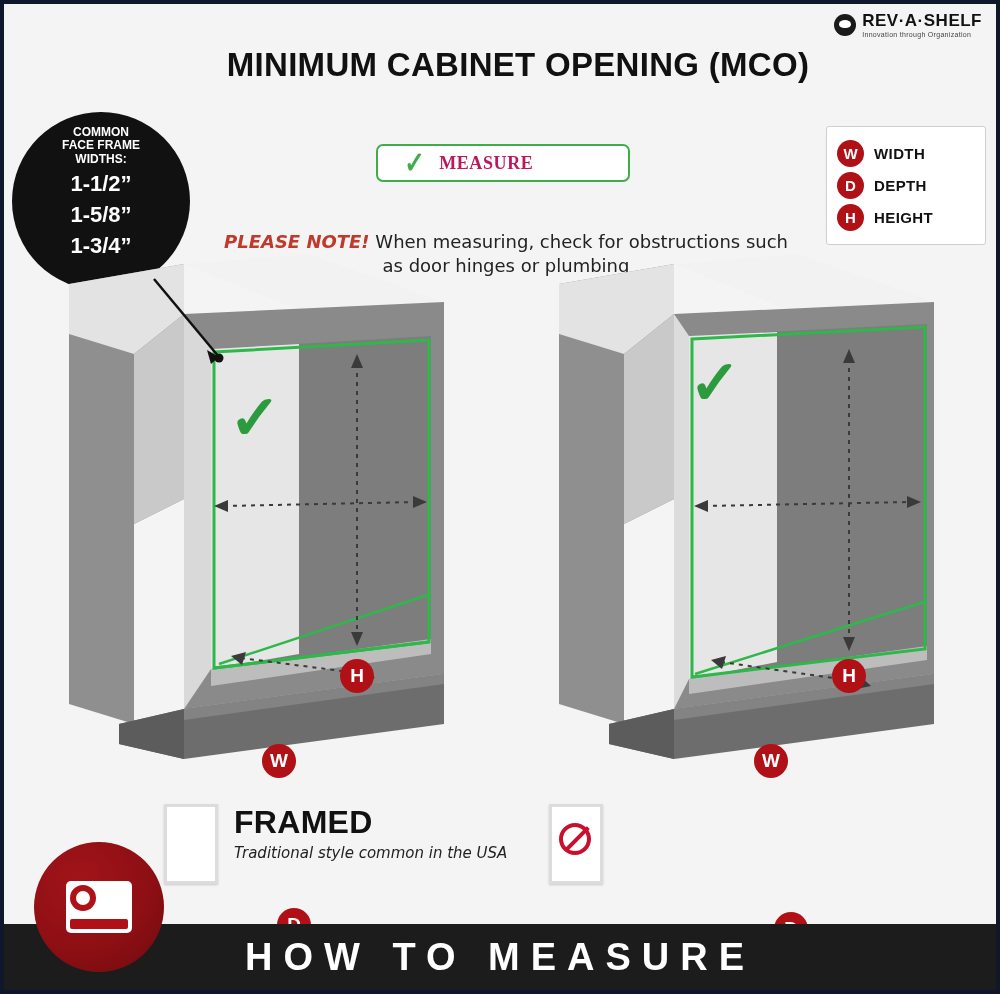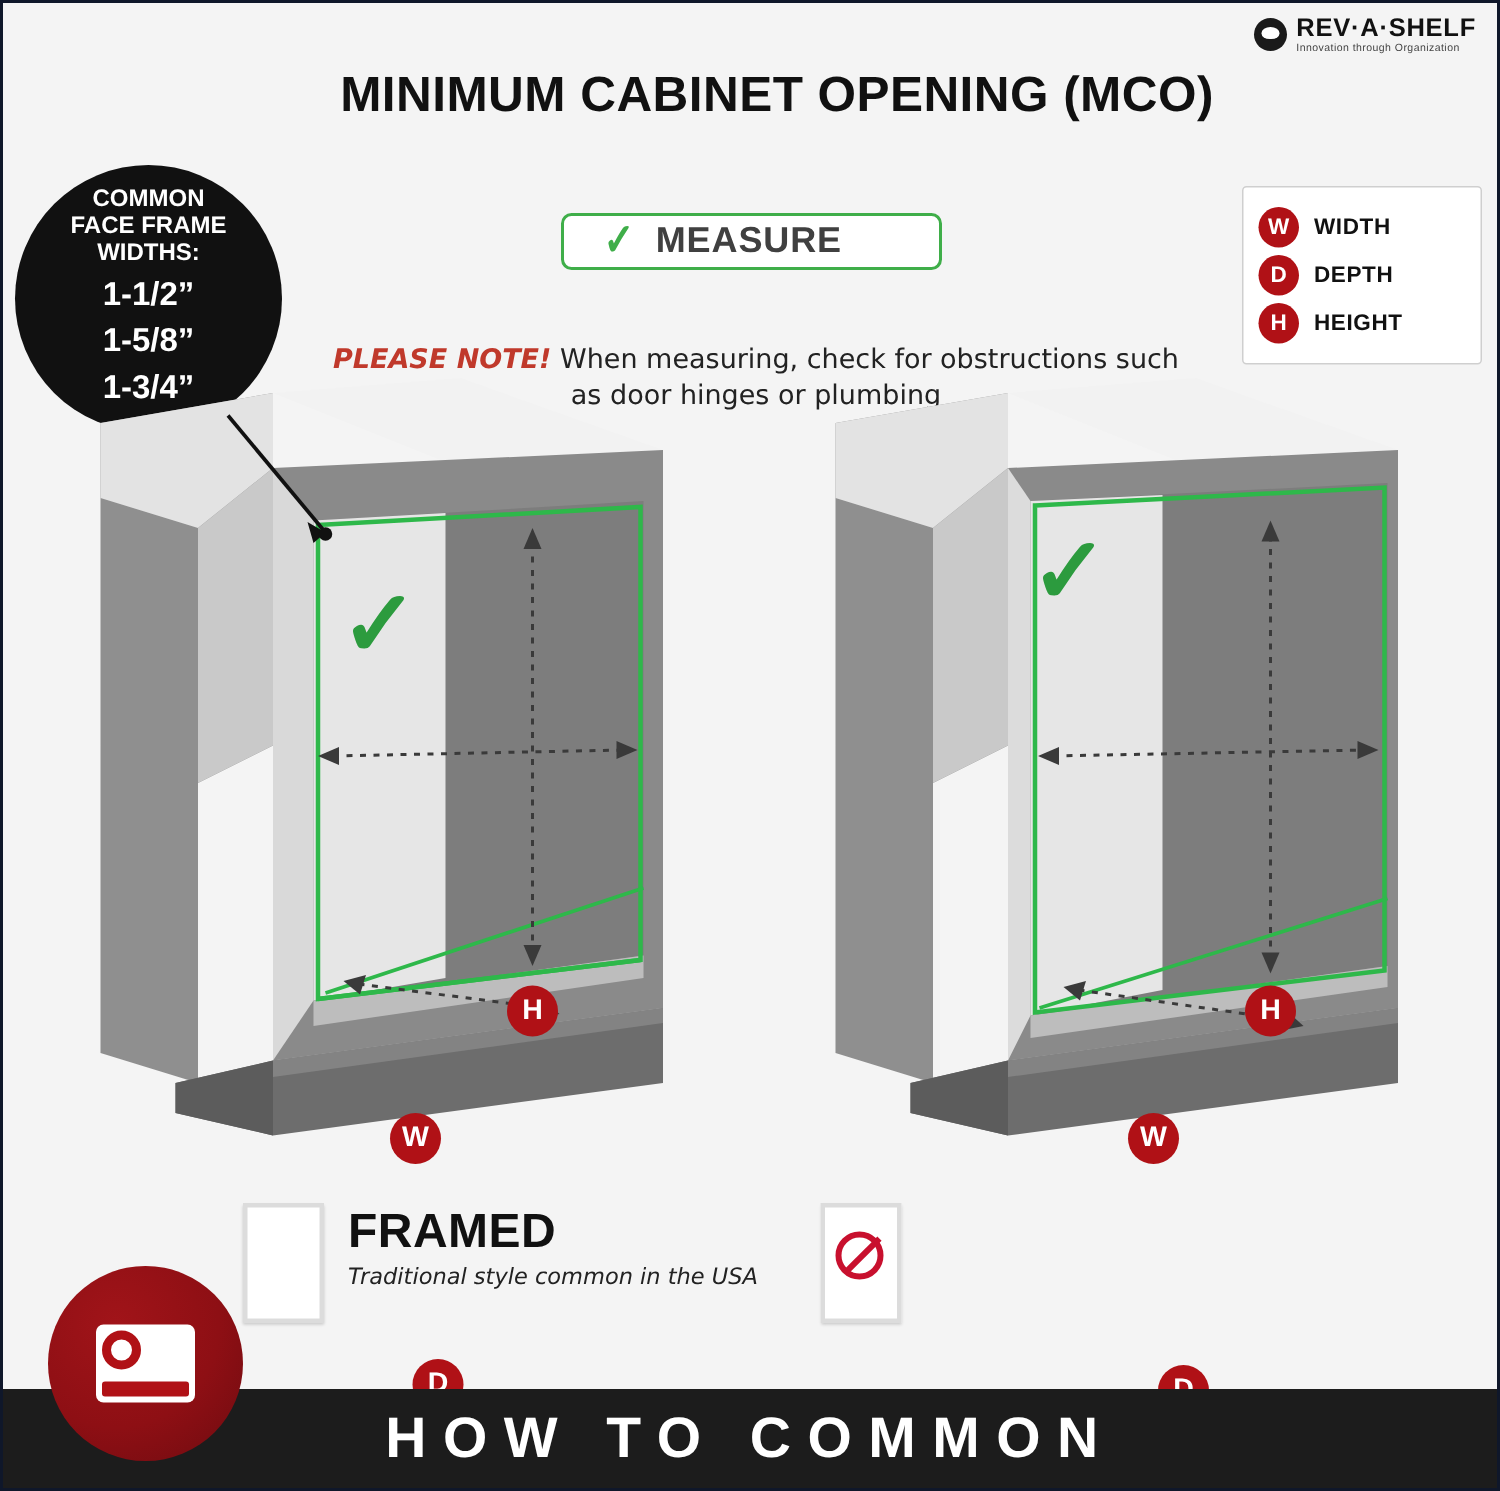--- a/index.html
+++ b/index.html
@@ -5,21 +5,21 @@
   html,body{margin:0;padding:0;}
   body{
     width:1000px;height:994px;
     background:#f2f2f2;
     font-family:"Liberation Sans", sans-serif;
     overflow:hidden;
     position:relative;
   }
   #page{
     position:absolute;inset:0;
-    border:2px solid #0f172a;
+    border:4px solid #0f172a;
     box-sizing:border-box;
     background:#f4f4f4;
   }
 
   
   .brand{
     position:absolute;top:8px;right:14px;
     display:flex;align-items:center;gap:6px;
   }
   .brand-mark{
@@ -49,21 +49,21 @@
     font-size:17px;font-weight:bold;color:#222;letter-spacing:1.2px;
   }
 
   
   .measure-box{
     position:absolute;left:372px;top:140px;width:254px;height:38px;
     border:2px solid #3fae49;border-radius:7px;background:#fff;
     display:flex;align-items:center;gap:12px;padding-left:24px;
     box-sizing:border-box;
   }
-  .measure-label{font-size:24px;font-weight:bold;color:#404040;letter-spacing:.6px;}
+  .measure-label{font-size:18px;font-weight:bold;color:#be185d;letter-spacing:.6px;font-family:Liberation Serif, serif;}
   .check{
     color:#3fae49;font-size:30px;font-weight:bold;line-height:1;
     transform:scaleX(.82);
   }
 
   
   .note{
     position:absolute;left:212px;top:198px;width:580px;text-align:center;
     font-size:18px;color:#222;line-height:1.35;
     font-family:"DejaVu Sans", sans-serif;
@@ -72,21 +72,21 @@
   .note b{color:#c0392b;font-style:italic;font-weight:bold;}
   .note span.body{font-style:normal;}
 
   
   .ff-circle{
     position:absolute;left:8px;top:108px;width:178px;height:178px;
     border-radius:50%;background:#111;color:#fff;
     display:flex;flex-direction:column;align-items:center;
     padding-top:14px;box-sizing:border-box;
   }
-  .ff-circle .t{font-size:16px;font-weight:bold;line-height:1.12;text-align:center;}
+  .ff-circle .t{font-size:12px;font-weight:bold;line-height:1.12;text-align:center;}
   .ff-circle .w{font-size:22px;font-weight:bold;margin-top:5px;line-height:1.18;}
 
   
   .legend{
     position:absolute;right:10px;top:122px;width:160px;
     background:#fff;border:1px solid #cfcfcf;border-radius:3px;
     padding:8px 10px;box-sizing:border-box;
   }
   .legend-row{display:flex;align-items:center;gap:10px;margin:5px 0;}
   .badge{
@@ -312,19 +312,19 @@
     </div>
   </div>
 
   <div class="foot right">
     <div class="foot-row">
       <div class="swatch frameless"></div>
     </div>
   </div>
 
   <div class="bar">
-    <div class="bar-text">HOW TO COMMON</div>
+    <div class="bar-text">HOW TO MEASURE</div>
   </div>
   <div class="tape">
     <div class="tape-inner"></div>
   </div>
 
 </div>
 
 </body></html>

